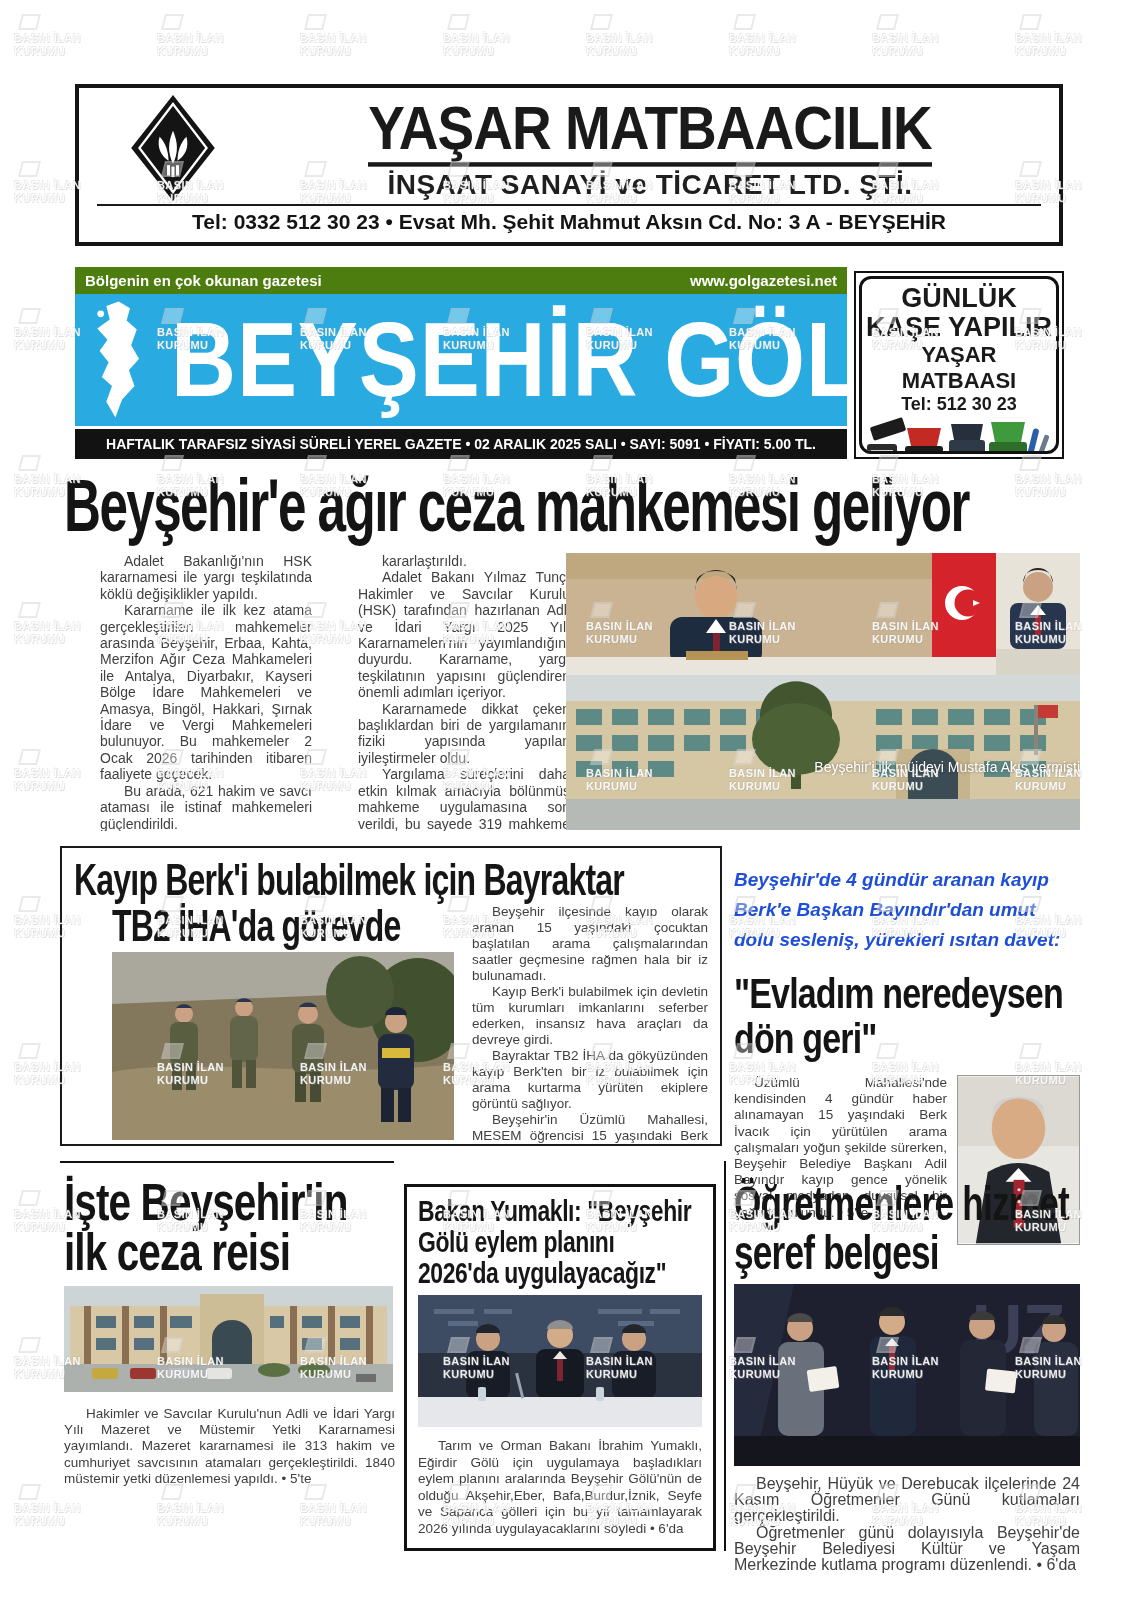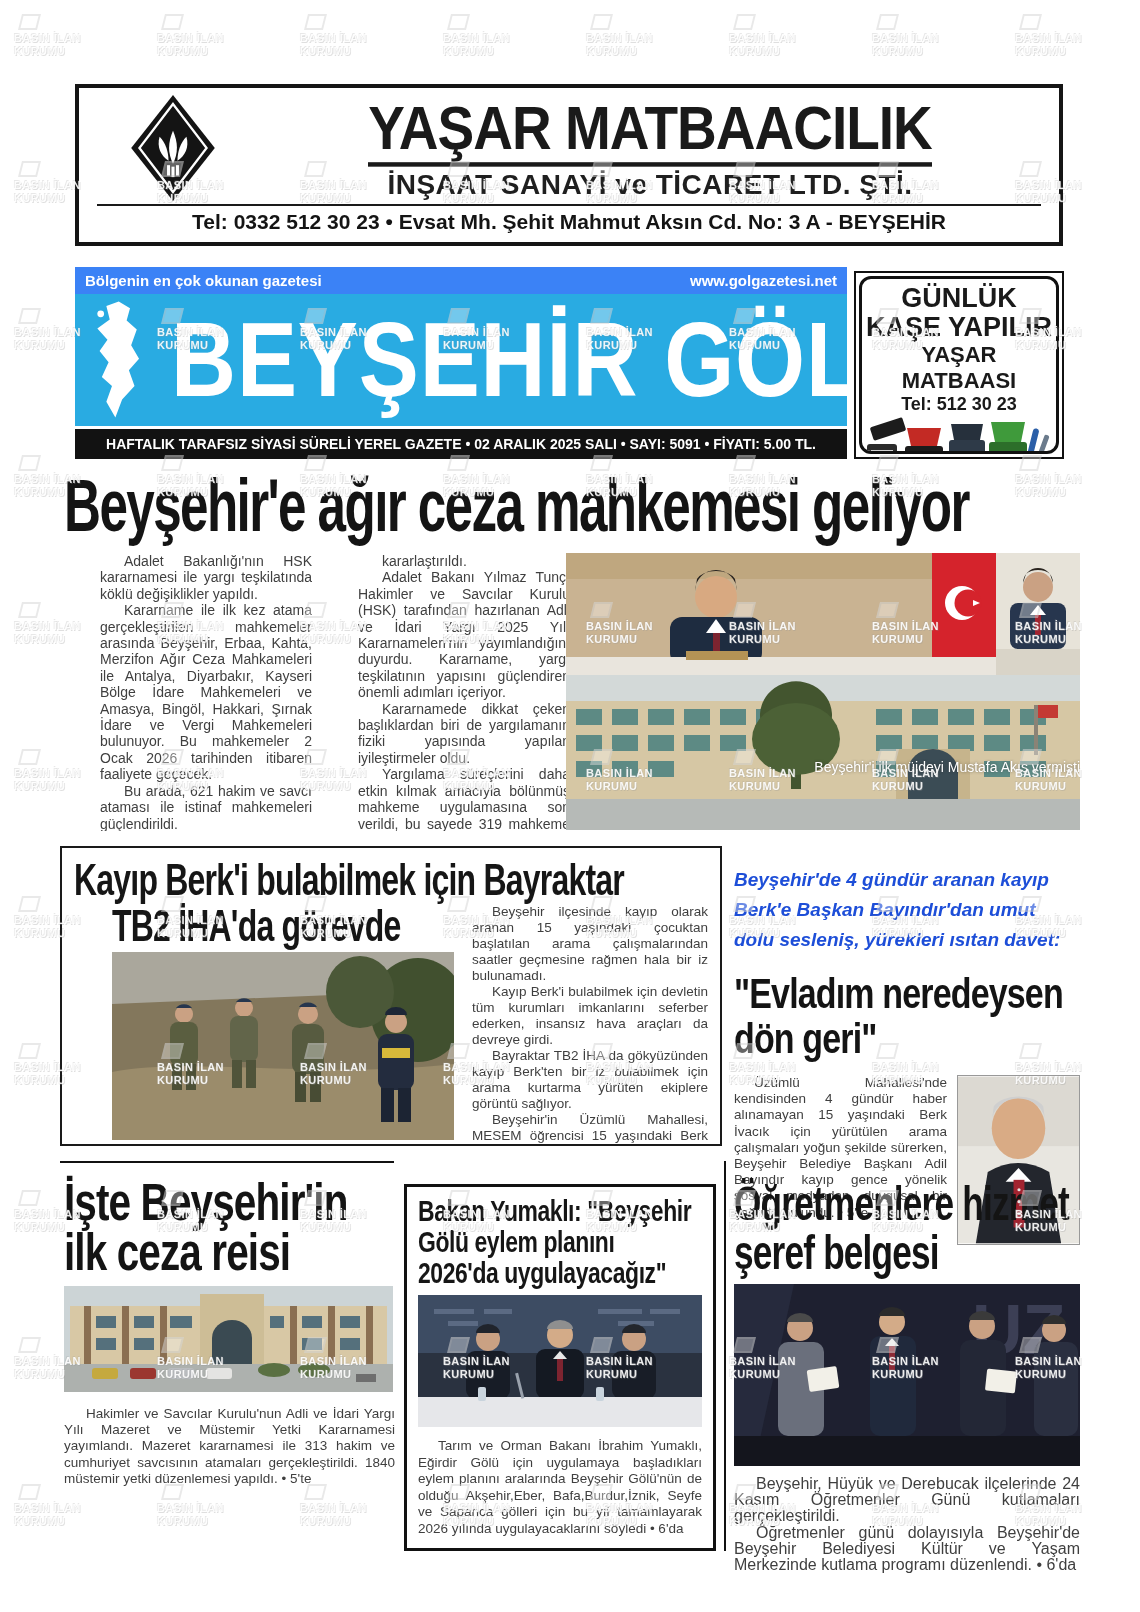--- a/index.html
+++ b/index.html
@@ -20,21 +20,21 @@
   .ad-text{flex:1;text-align:center;}
   .ad-title{display:inline-block;font-size:55px;font-weight:800;letter-spacing:-1px;color:#1a1a1a;
             line-height:58px;border-bottom:4px solid #1a1a1a;padding-bottom:2px;
             transform:scaleY(1.12);transform-origin:center top;white-space:nowrap;}
   .ad-sub{font-size:28px;font-weight:800;color:#1f1f1f;margin-top:10px;letter-spacing:.5px;}
   .ad-bottom{height:37px;border-top:2px solid #1a1a1a;margin:0 18px 4px 18px;display:flex;
              align-items:center;justify-content:center;font-size:21px;font-weight:800;color:#141414;
              white-space:nowrap;}
   
   .mh{position:absolute;left:75px;top:267px;width:772px;z-index:2;}
-  .mh-bar1{height:27px;background:#3b82f6;color:#fff;display:flex;justify-content:space-between;
+  .mh-bar1{height:27px;background:#4d7c0f;color:#fff;display:flex;justify-content:space-between;
            align-items:center;padding:0 10px;font-size:15px;font-weight:bold;}
   .mh-banner{height:132px;background:#29ABE2;position:relative;overflow:hidden;}
   .lake{position:absolute;left:10px;top:4px;width:72px;height:124px;}
   .mh-title{position:absolute;left:96px;top:8px;font-size:100px;font-weight:800;color:#fff;
             letter-spacing:1px;white-space:nowrap;transform:scale(.9,1.05);transform-origin:left top;
             line-height:110px;}
   .mh-bar2{height:30px;background:#121212;color:#fff;display:flex;align-items:center;
            justify-content:center;font-size:14px;font-weight:bold;margin-top:3px;white-space:nowrap;}
   
   .stamp-box{position:absolute;left:854px;top:271px;width:210px;height:188px;border:2px solid #111;

